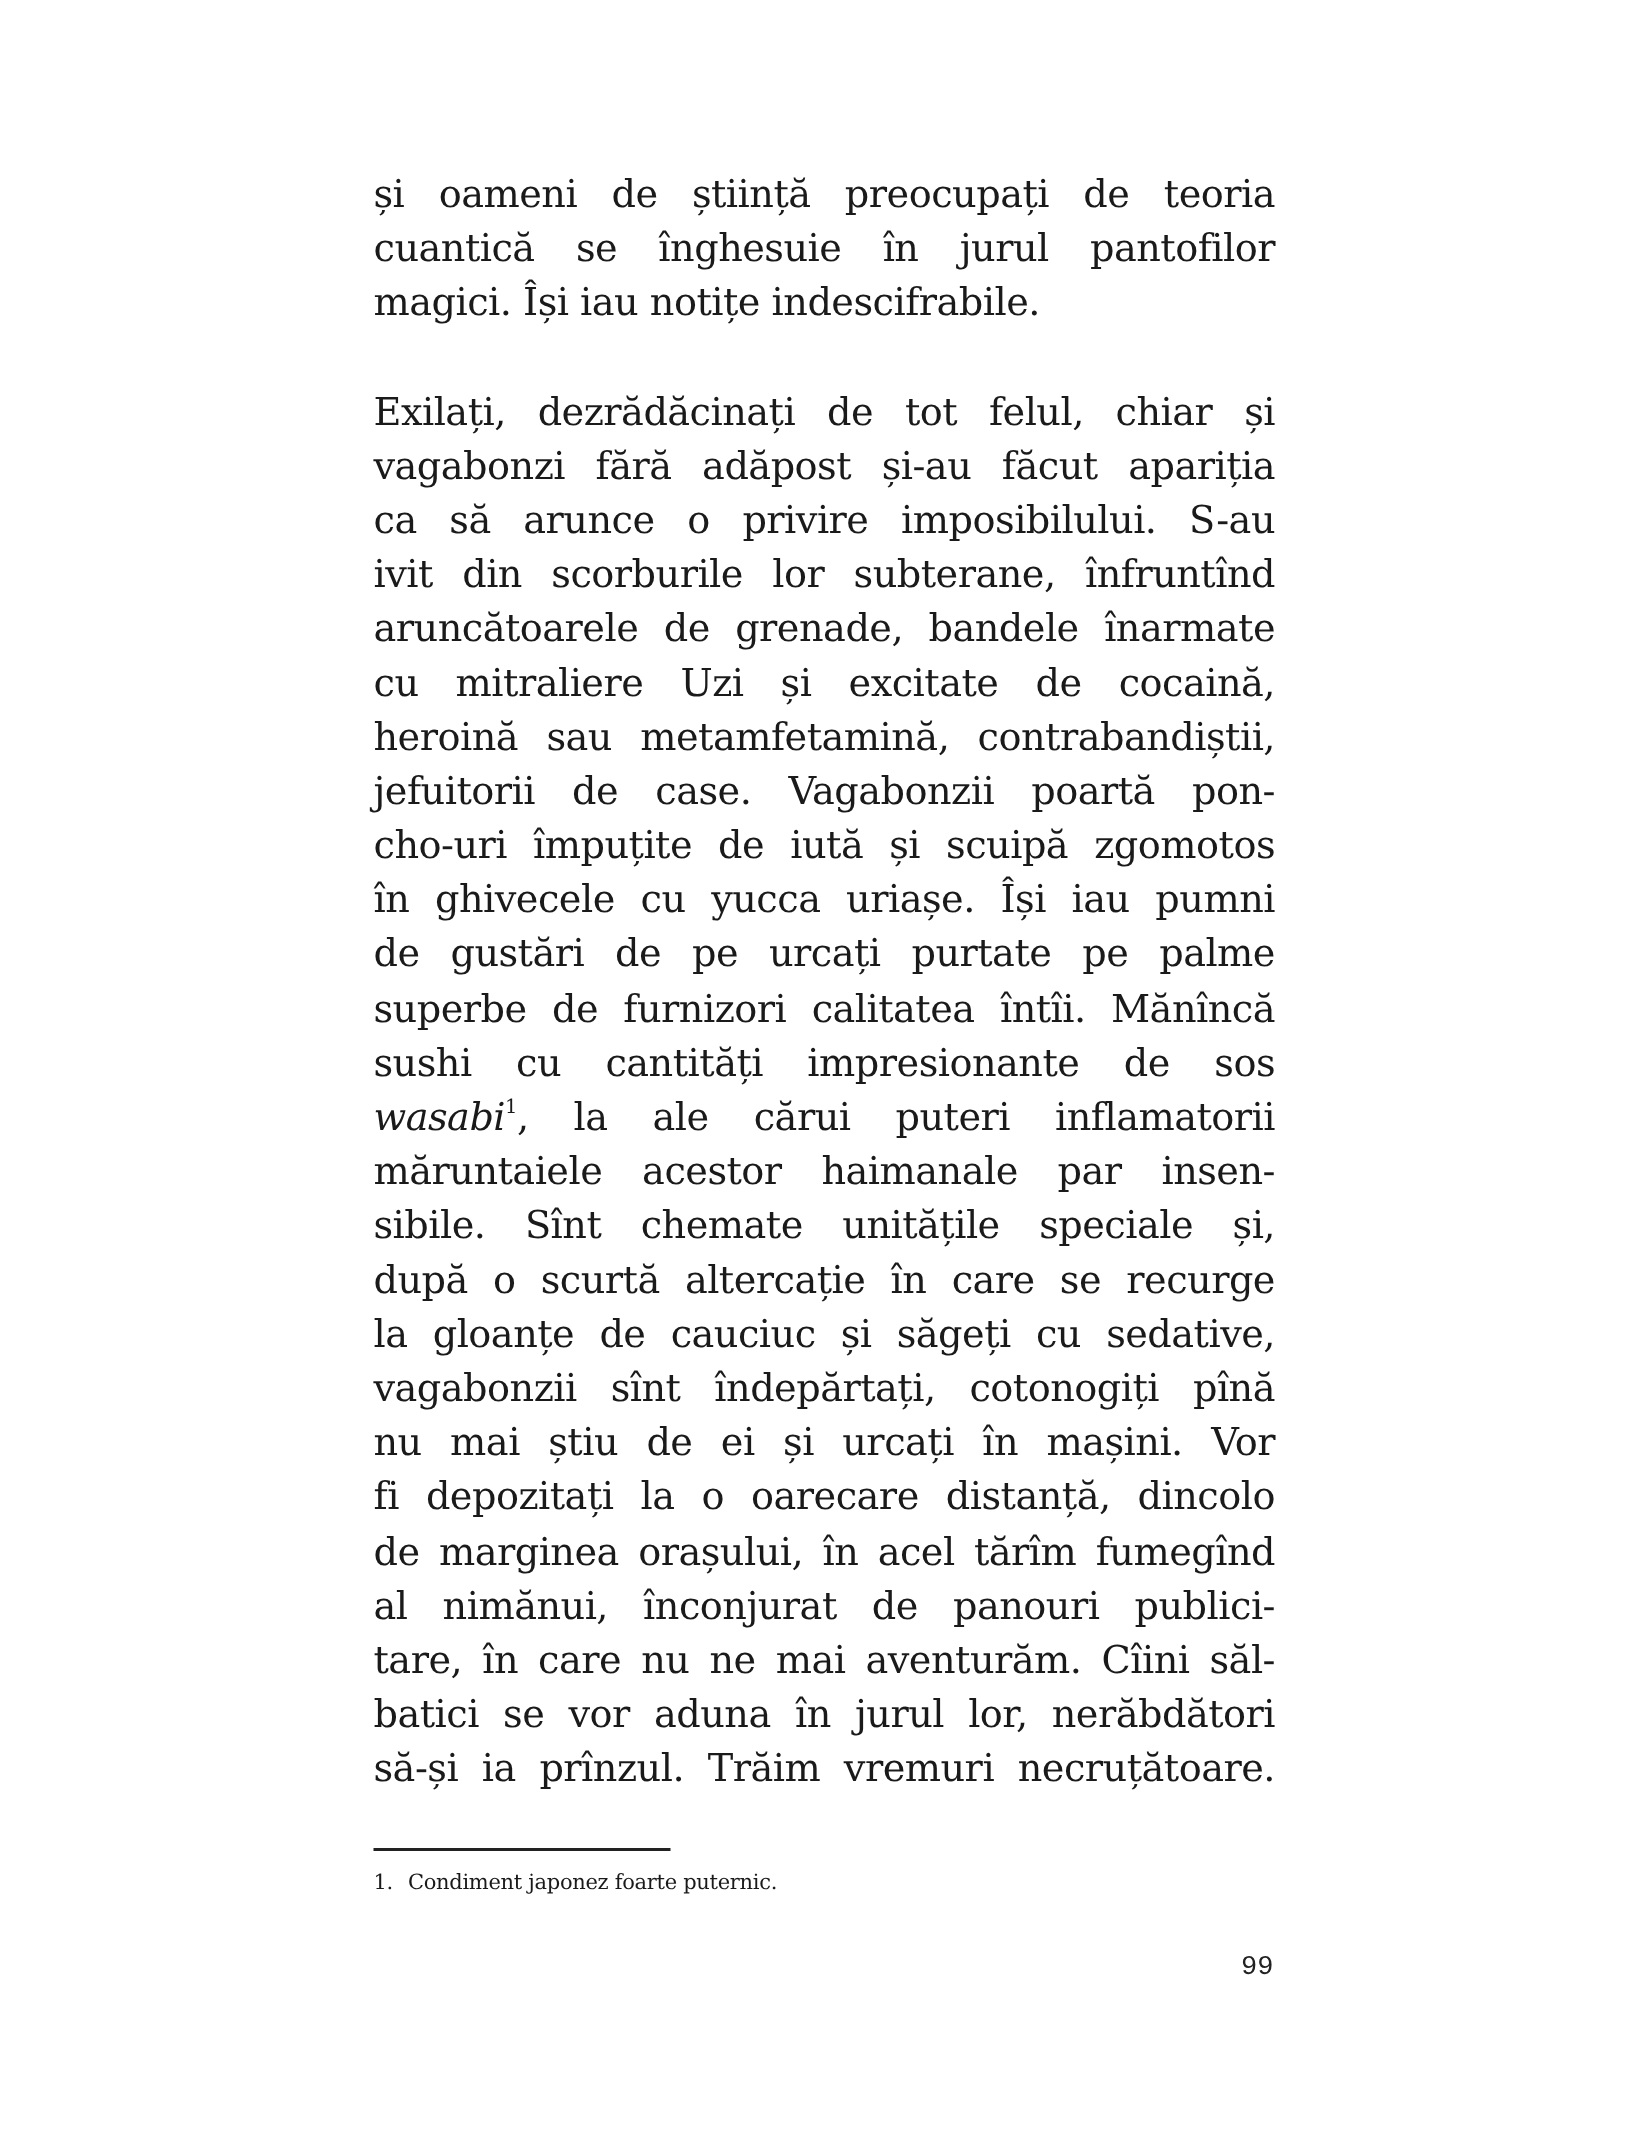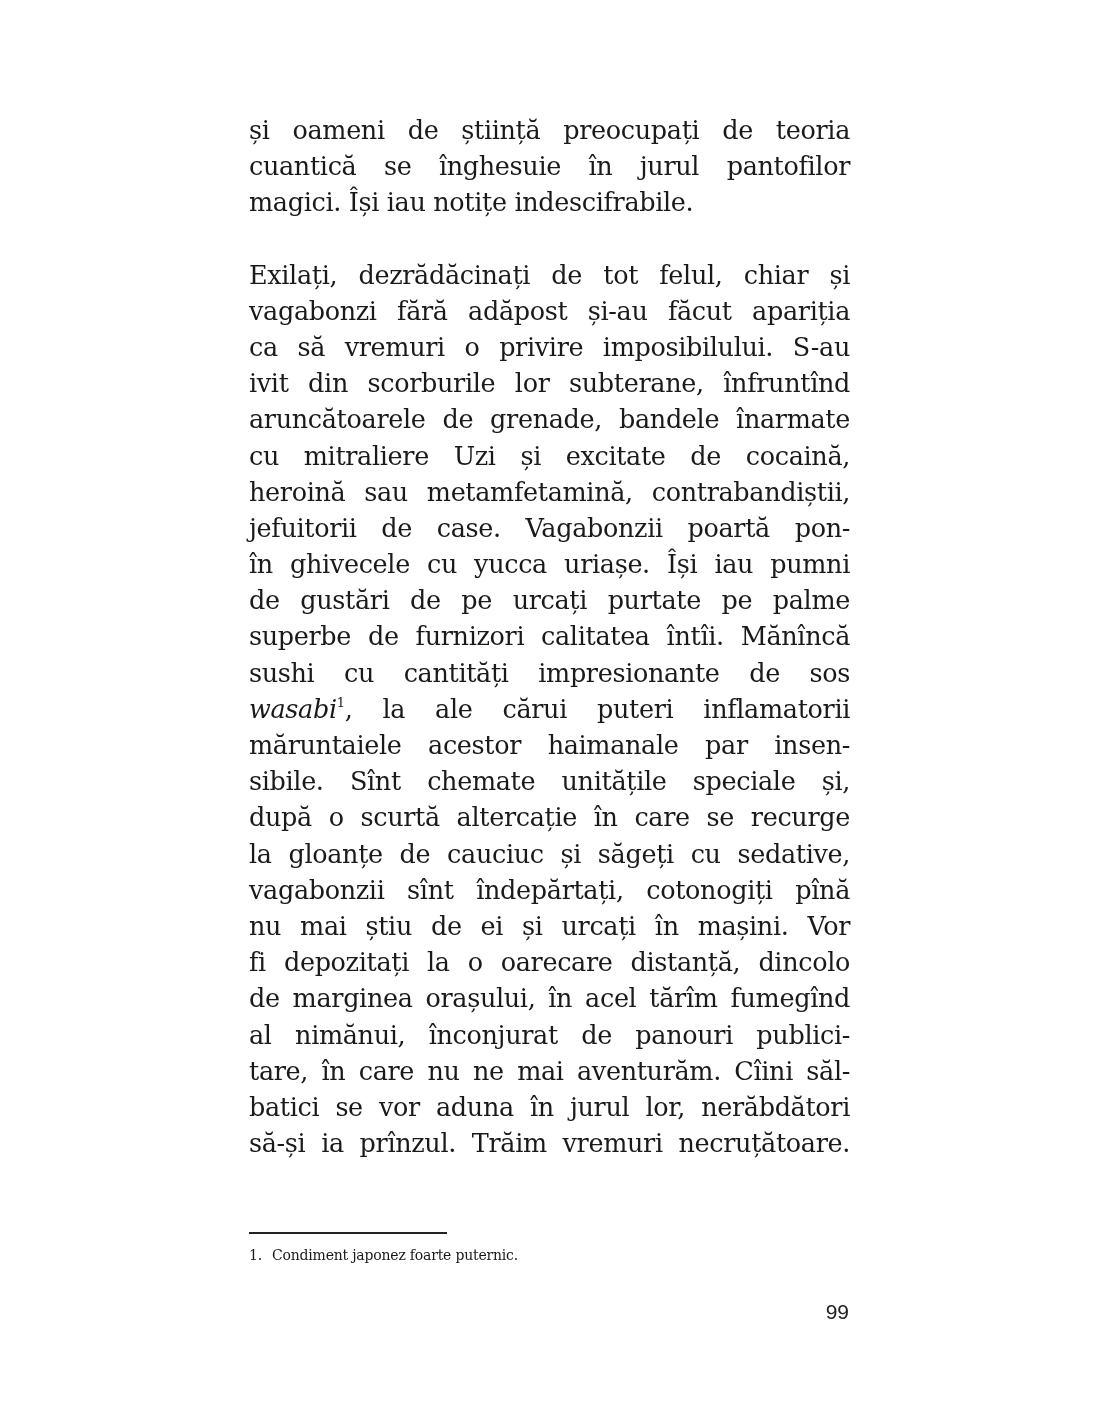--- a/index.html
+++ b/index.html
@@ -67,47 +67,48 @@
       white-space: nowrap;
       letter-spacing: -0.2px;
     }
     .footnote .fn-num {
       margin-right: 10px;
     }
     .page-number {
       position: absolute;
       right: 251px;
       top: 1298px;
-      font-family: Liberation Sans, sans-serif;
-      font-size: 21px;
+      font-family: Liberation Mono, monospace;
+      font-size: 18px;
       line-height: 28px;
       color: #222;
     }
   </style>
 </head>
 <body>
 
 <div class="page">
   <div class="paragraph">
     <span class="line">și oameni de știință preocupați de teoria</span>
     <span class="line">cuantică se înghesuie în jurul pantofilor</span>
     <span class="line last">magici. Își iau notițe indescifrabile.</span>
   </div>
 
   <div class="gap"></div>
 
   <div class="paragraph">
     <span class="line">Exilați, dezrădăcinați de tot felul, chiar și</span>
     <span class="line">vagabonzi fără adăpost și-au făcut apariția</span>
-    <span class="line">ca să vremuri o privire imposibilului. S-au</span>
+    <span class="line">ca să arunce o privire imposibilului. S-au</span>
     <span class="line">ivit din scorburile lor subterane, înfruntînd</span>
     <span class="line">aruncătoarele de grenade, bandele înarmate</span>
     <span class="line">cu mitraliere Uzi și excitate de cocaină,</span>
     <span class="line">heroină sau metamfetamină, contrabandiștii,</span>
     <span class="line">jefuitorii de case. Vagabonzii poartă pon-</span>
+    <span class="line">cho-uri împuțite de iută și scuipă zgomotos</span>
     <span class="line">în ghivecele cu yucca uriașe. Își iau pumni</span>
     <span class="line">de gustări de pe urcați purtate pe palme</span>
     <span class="line">superbe de furnizori calitatea întîi. Mănîncă</span>
     <span class="line">sushi cu cantități impresionante de sos</span>
     <span class="line"><span class="italic">wasabi</span><sup class="fn-ref">1</sup><span>, la ale cărui puteri inflamatorii</span></span>
     <span class="line">măruntaiele acestor haimanale par insen-</span>
     <span class="line">sibile. Sînt chemate unitățile speciale și,</span>
     <span class="line">după o scurtă altercație în care se recurge</span>
     <span class="line">la gloanțe de cauciuc și săgeți cu sedative,</span>
     <span class="line">vagabonzii sînt îndepărtați, cotonogiți pînă</span>

